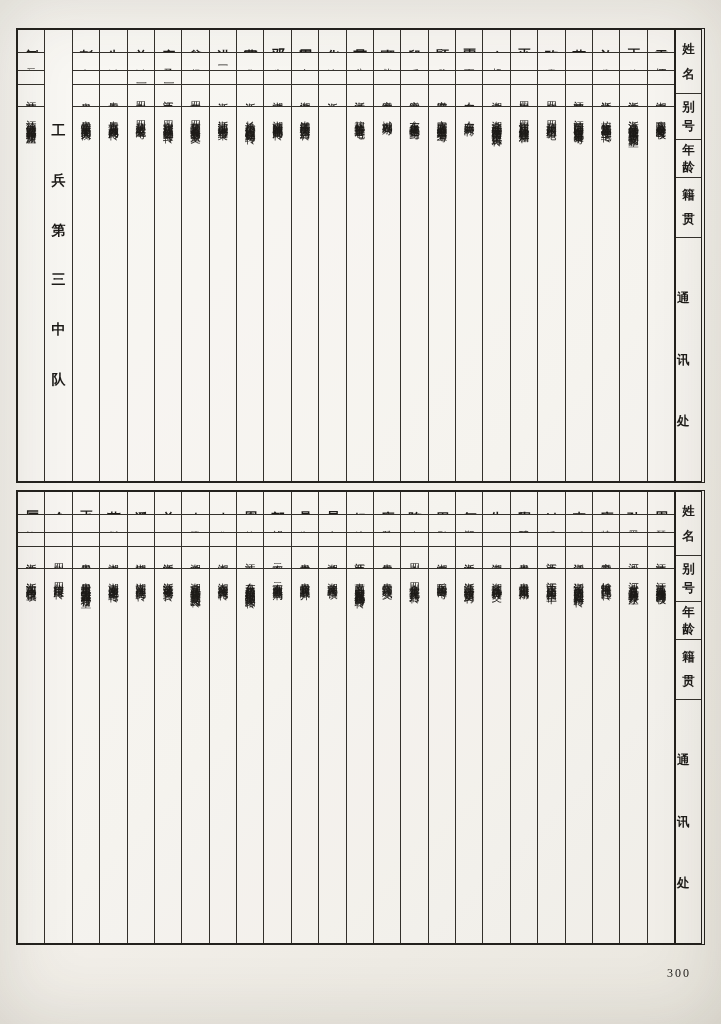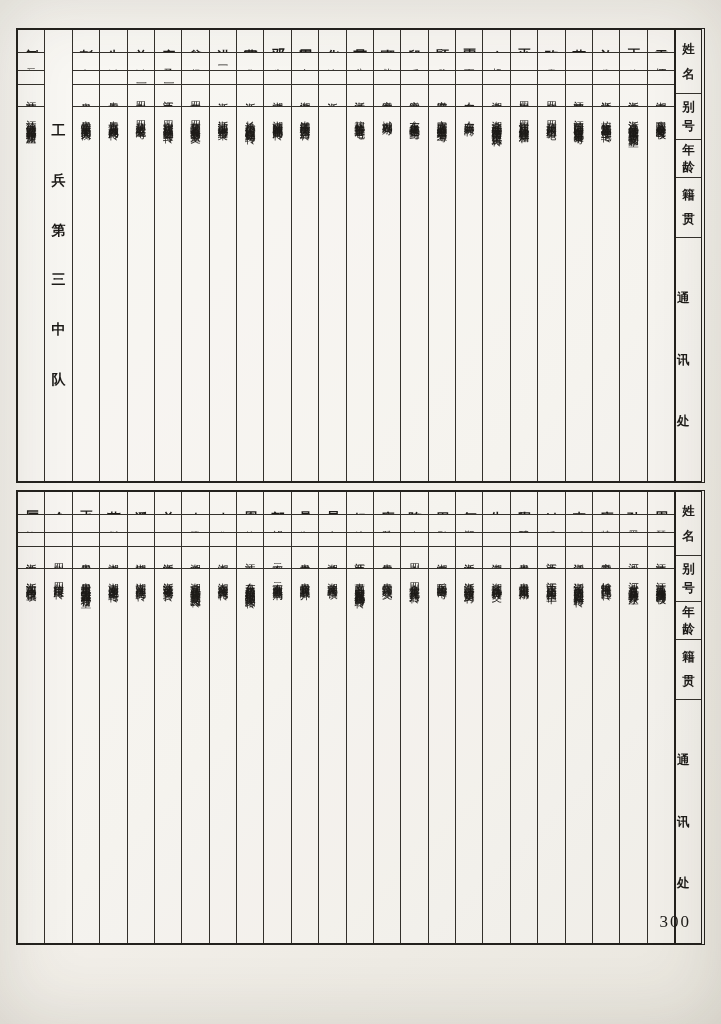--- a/index.html
+++ b/index.html
@@ -38,21 +38,21 @@
   .cell-name .vtext{font-size:13.5px;font-weight:700;letter-spacing:2px}
   .cell-age .vtext{font-size:11px}
   .cell-address .vtext{height:100%;}
 
   .label-cell{flex-direction:column;justify-content:space-evenly}
   .label-cell span{font-size:12.5px;font-weight:700;line-height:1}
 
   .section-col .seccell{height:100%;display:flex;flex-direction:column;justify-content:space-evenly;align-items:center;padding:58px 0;border-bottom:none}
   .section-col .seccell span{font-size:14px;font-weight:700;line-height:1}
 
-  .page-number{position:absolute;top:912px;right:30px;font-size:17px;letter-spacing:2px;font-family:"Liberation Serif","DejaVu Serif",serif}
+  .page-number{position:absolute;top:966px;right:30px;font-size:12px;letter-spacing:2px;font-family:"Liberation Serif","DejaVu Serif",serif}
 </style>
 </head>
 <body>
 
 <div class="sheet">
   <div class="band band-top">
       <div class="col label-col">
         <div class="cell cell-name label-cell">
           <span>姓</span>
           <span>名</span>

